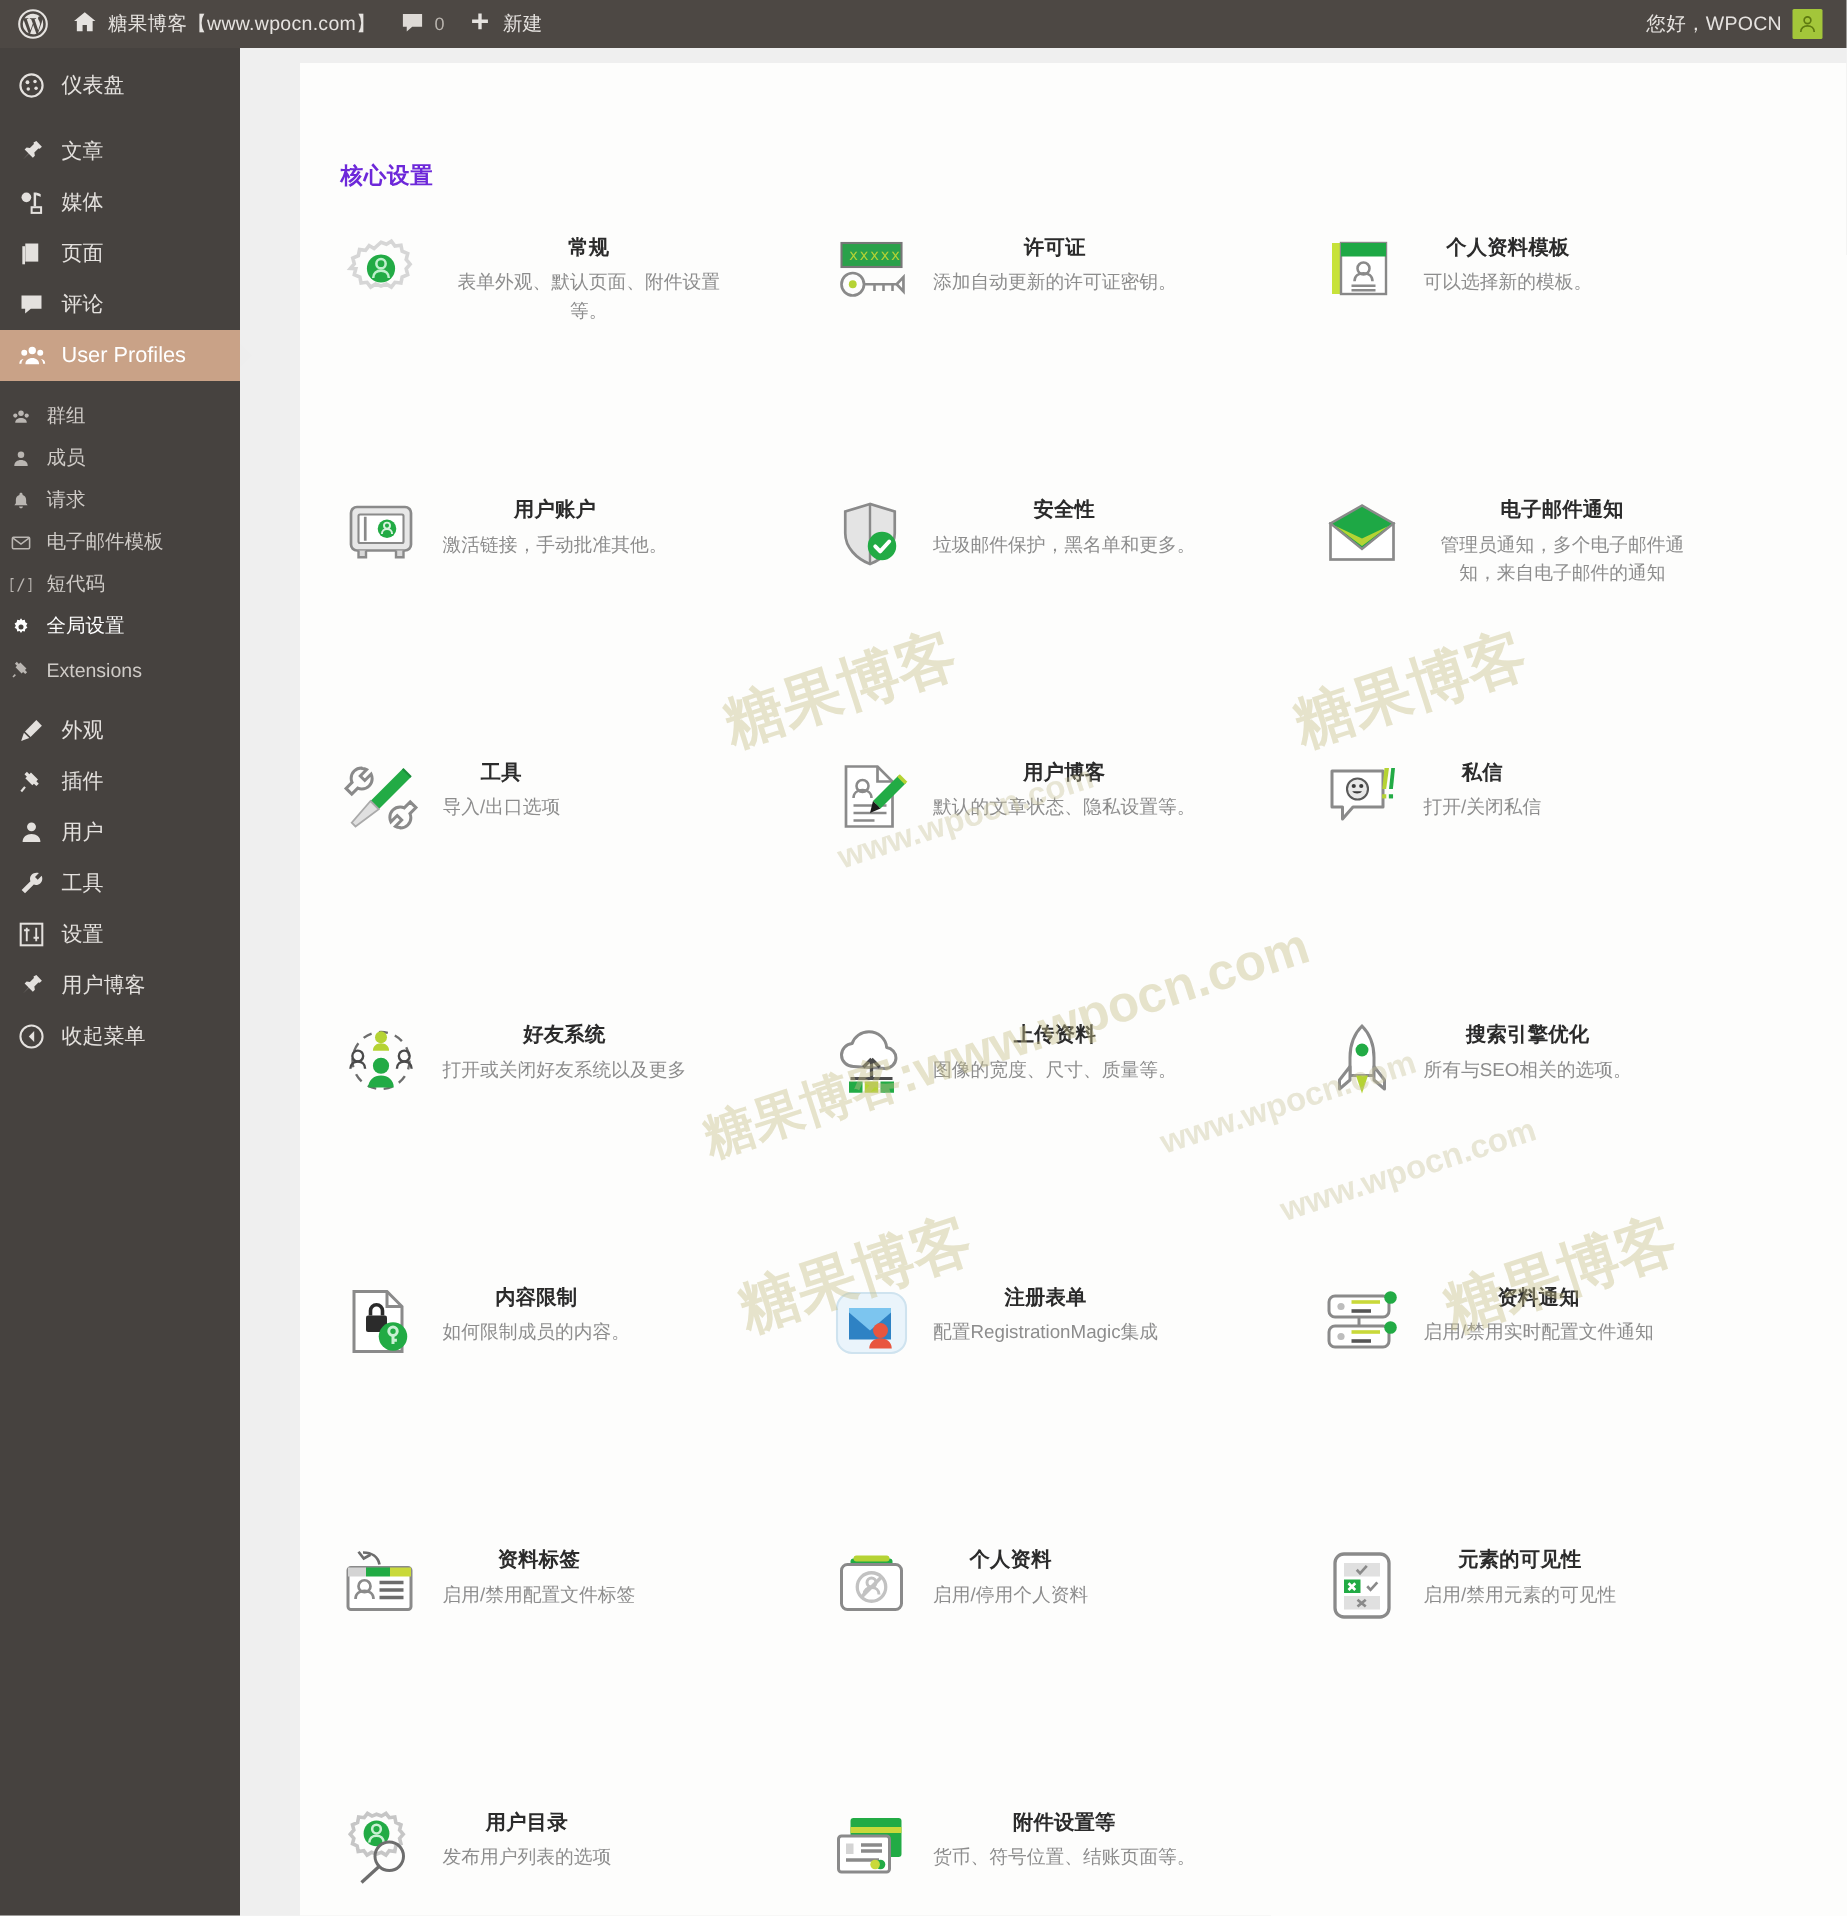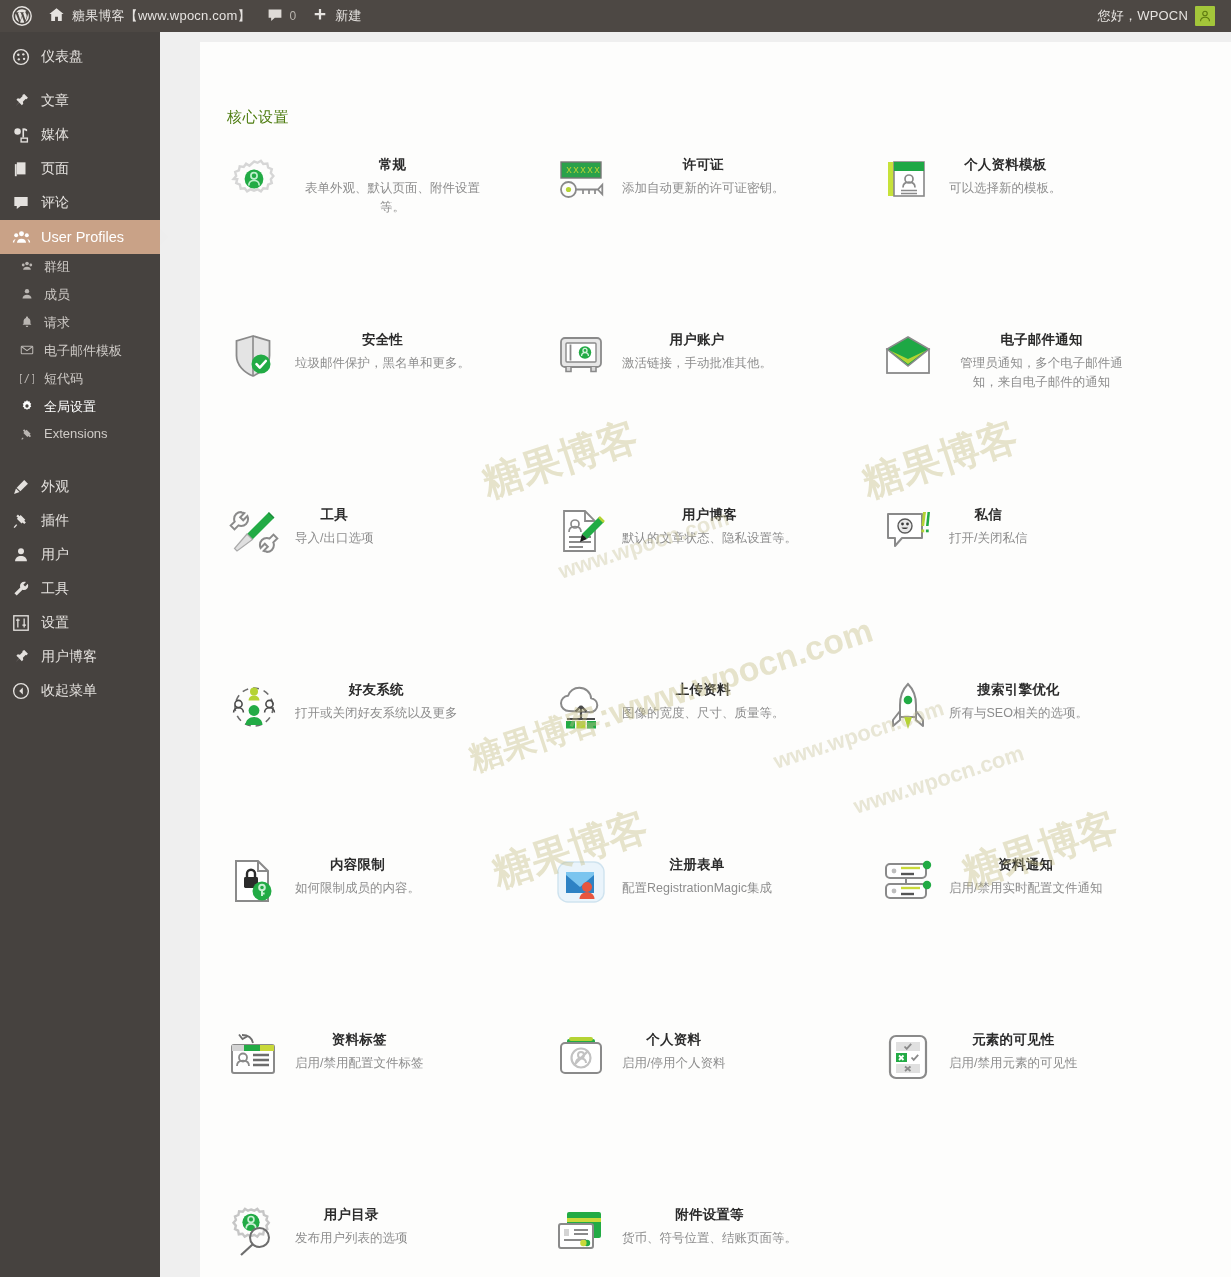--- a/index.html
+++ b/index.html
@@ -40,39 +40,39 @@
   .menu-item.active {
     background: #c9a287; color: #ffffff; font-size: 14.5px;
   }
   .menu-item.active::after {
     content: ""; position: absolute; right: -8px; top: 50%; margin-top: -8px;
     width: 0; height: 0; border-top: 8px solid transparent;
     border-bottom: 8px solid transparent; border-left: 8px solid #eeeeee;
   }
   .submenu { background: #46423f; padding: 4px 0 6px 0; }
   .sub-item {
-    display: flex; align-items: flex-start; gap: 9px; height: 28px;
-    padding-left: 19px; color: #cfcbc7; font-size: 13px; white-space: nowrap;
+    display: flex; align-items: flex-end; gap: 9px; height: 28px;
+    padding-left: 6px; color: #cfcbc7; font-size: 13px; white-space: nowrap;
   }
   .sub-item .sico { width: 16px; height: 16px; display: flex; align-items: center; justify-content: center; flex: 0 0 16px; opacity: .85;}
   .sub-item.current { color: #ffffff; font-weight: normal; }
   .sub-item.current .sico { opacity: 1; }
   .menu-sep { height: 10px; }
   
   .content {
     position: absolute; top: 32px; left: 160px; width: 1071px; height: 1245px;
     background: #efefef; overflow: hidden;
   }
   .panel {
     position: absolute; left: 40px; top: 10px; width: 1031px; height: 1245px;
     background: #fdfdfc;
   }
   .panel-title {
     position: absolute; left: 27px; top: 66px;
-    font-size: 15px; font-weight: normal; color: #4d7c0f; letter-spacing: .5px; text-align: right;
+    font-size: 15px; font-weight: bold; color: #6d28d9; letter-spacing: .5px; text-align: right;
   }
   .grid { position: absolute; left: 0; top: 112px; width: 1031px; }
   .grid-row { display: flex; height: 175px; text-align: center; }
   .cell { width: 327px; display: flex; gap: 14px; padding-left: 27px; }
   .cell.c2 { width: 327px; }
   .cell.c3 { width: 340px; }
   .cell.empty { }
   .cell-icon { width: 54px; height: 56px; flex: 0 0 54px; display: flex; align-items: flex-start; justify-content: center; padding-top: 2px;}
   .cell-text { padding-top: 2px; }
   .cell-title { font-size: 13.5px; font-weight: bold; color: #2b2b2b; margin-bottom: 5px; letter-spacing: .2px;}
@@ -397,49 +397,49 @@
               </svg>
           </div>
           <div class="cell-text">
             <div class="cell-title">个人资料模板</div>
             <div class="cell-desc">可以选择新的模板。</div>
           </div>
         </div>
       </div>
 
       <div class="grid-row">
-        <div class="cell">
-          <div class="cell-icon">
-            <svg width="52" height="52" viewBox="0 0 52 52">
-                <path d="M25 5 8.5 10v14.5C8.5 34 16 41.5 25 45c9-3.5 16.5-11 16.5-20.5V10z" fill="#e4e4e4" stroke="#8a8a8a" stroke-width="1.8"></path>
-                <path d="M25 5v40" stroke="#8a8a8a" stroke-width="1.6"></path>
-                <circle cx="33" cy="33" r="9.5" fill="#22ab45"></circle>
-                <path d="M28.5 33.2l3.3 3.4 6-6.6" fill="none" stroke="#ffffff" stroke-width="2.6" stroke-linecap="round" stroke-linejoin="round"></path>
-              </svg>
-          </div>
-          <div class="cell-text">
-            <div class="cell-title">安全性</div>
-            <div class="cell-desc">垃圾邮件保护，黑名单和更多。</div>
-          </div>
-        </div>
         <div class="cell c2">
           <div class="cell-icon">
             <svg width="52" height="52" viewBox="0 0 52 52">
                 <rect x="6" y="7" width="40" height="29" rx="4" fill="#e7e7e7" stroke="#8a8a8a" stroke-width="1.8"></rect>
                 <rect x="11" y="12" width="30" height="19" rx="1" fill="#ffffff" stroke="#8a8a8a" stroke-width="1.4"></rect>
                 <path d="M15.5 13.5v16" stroke="#8a8a8a" stroke-width="1.8"></path>
                 <circle cx="30" cy="21.5" r="6.2" fill="#22ab45"></circle>
                 <circle cx="30" cy="19.4" r="2" fill="none" stroke="#d6f2de" stroke-width="1.3"></circle>
                 <path d="M26.6 25c0-2.1 1.6-3.3 3.4-3.3s3.4 1.2 3.4 3.3" fill="none" stroke="#d6f2de" stroke-width="1.3"></path>
                 <path d="M11 36v4.5h5V36M36 36v4.5h5V36" fill="#d8d8d8" stroke="#8a8a8a" stroke-width="1.6"></path>
               </svg>
           </div>
           <div class="cell-text">
             <div class="cell-title">用户账户</div>
             <div class="cell-desc">激活链接，手动批准其他。</div>
+          </div>
+        </div>
+        <div class="cell">
+          <div class="cell-icon">
+            <svg width="52" height="52" viewBox="0 0 52 52">
+                <path d="M25 5 8.5 10v14.5C8.5 34 16 41.5 25 45c9-3.5 16.5-11 16.5-20.5V10z" fill="#e4e4e4" stroke="#8a8a8a" stroke-width="1.8"></path>
+                <path d="M25 5v40" stroke="#8a8a8a" stroke-width="1.6"></path>
+                <circle cx="33" cy="33" r="9.5" fill="#22ab45"></circle>
+                <path d="M28.5 33.2l3.3 3.4 6-6.6" fill="none" stroke="#ffffff" stroke-width="2.6" stroke-linecap="round" stroke-linejoin="round"></path>
+              </svg>
+          </div>
+          <div class="cell-text">
+            <div class="cell-title">安全性</div>
+            <div class="cell-desc">垃圾邮件保护，黑名单和更多。</div>
           </div>
         </div>
         <div class="cell c3">
           <div class="cell-icon">
             <svg width="52" height="52" viewBox="0 0 52 52">
                 <rect x="5" y="18" width="42" height="24" fill="#ffffff" stroke="#8a8a8a" stroke-width="1.8"></rect>
                 <path d="M5 18 26 6l21 12-21 17z" fill="#1ea845"></path>
                 <path d="M8 19.5 26 33l18-13.5-18 8.5z" fill="#b5d334"></path>
                 <path d="M26 6 5 18l21 17 21-17z" fill="none" stroke="#8a8a8a" stroke-width="1.6"></path>
               </svg>

